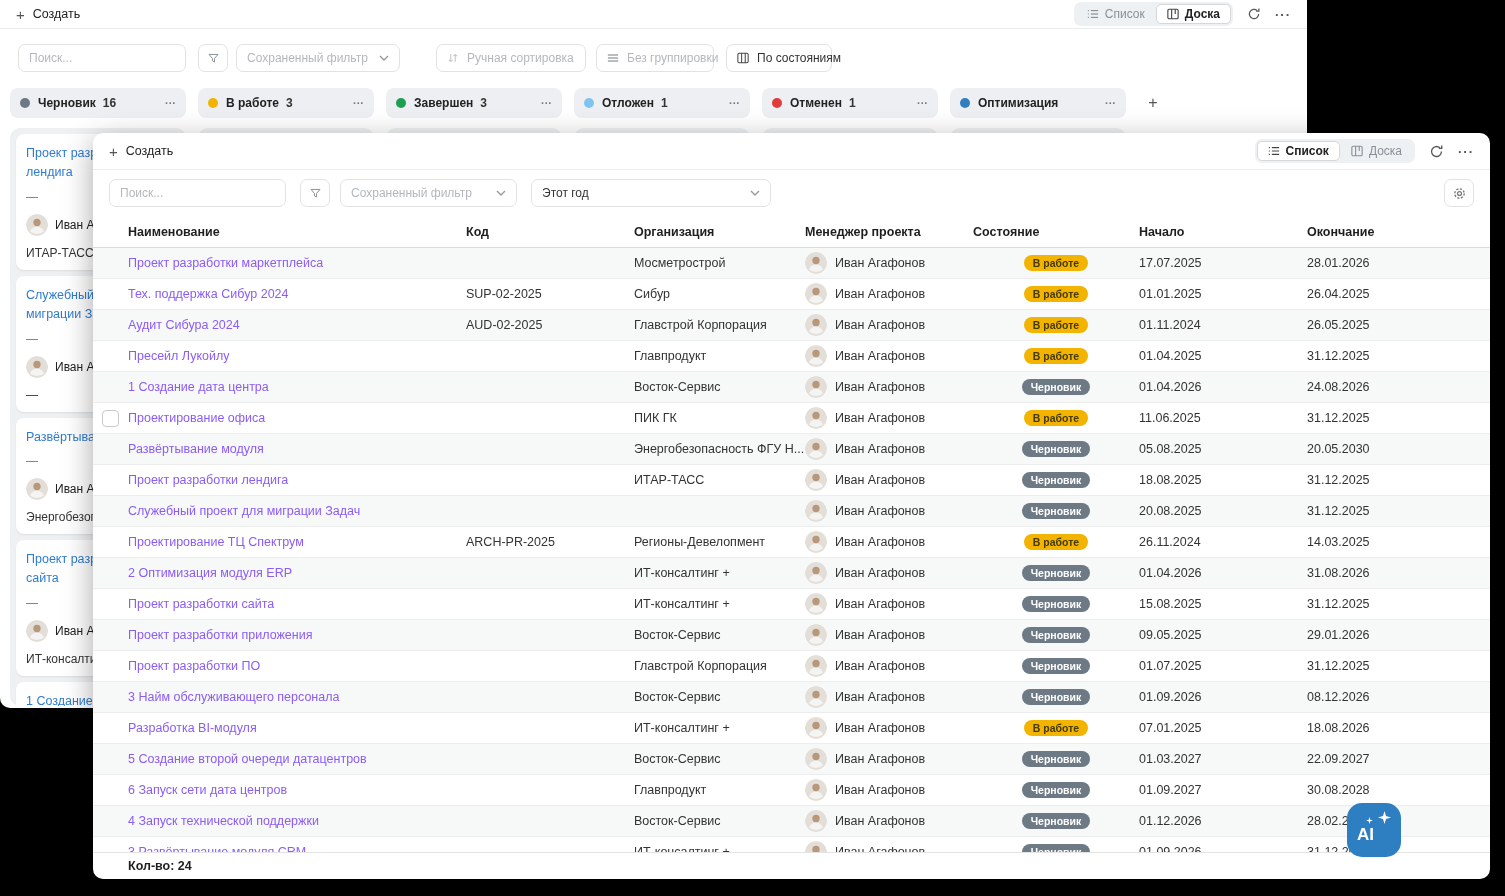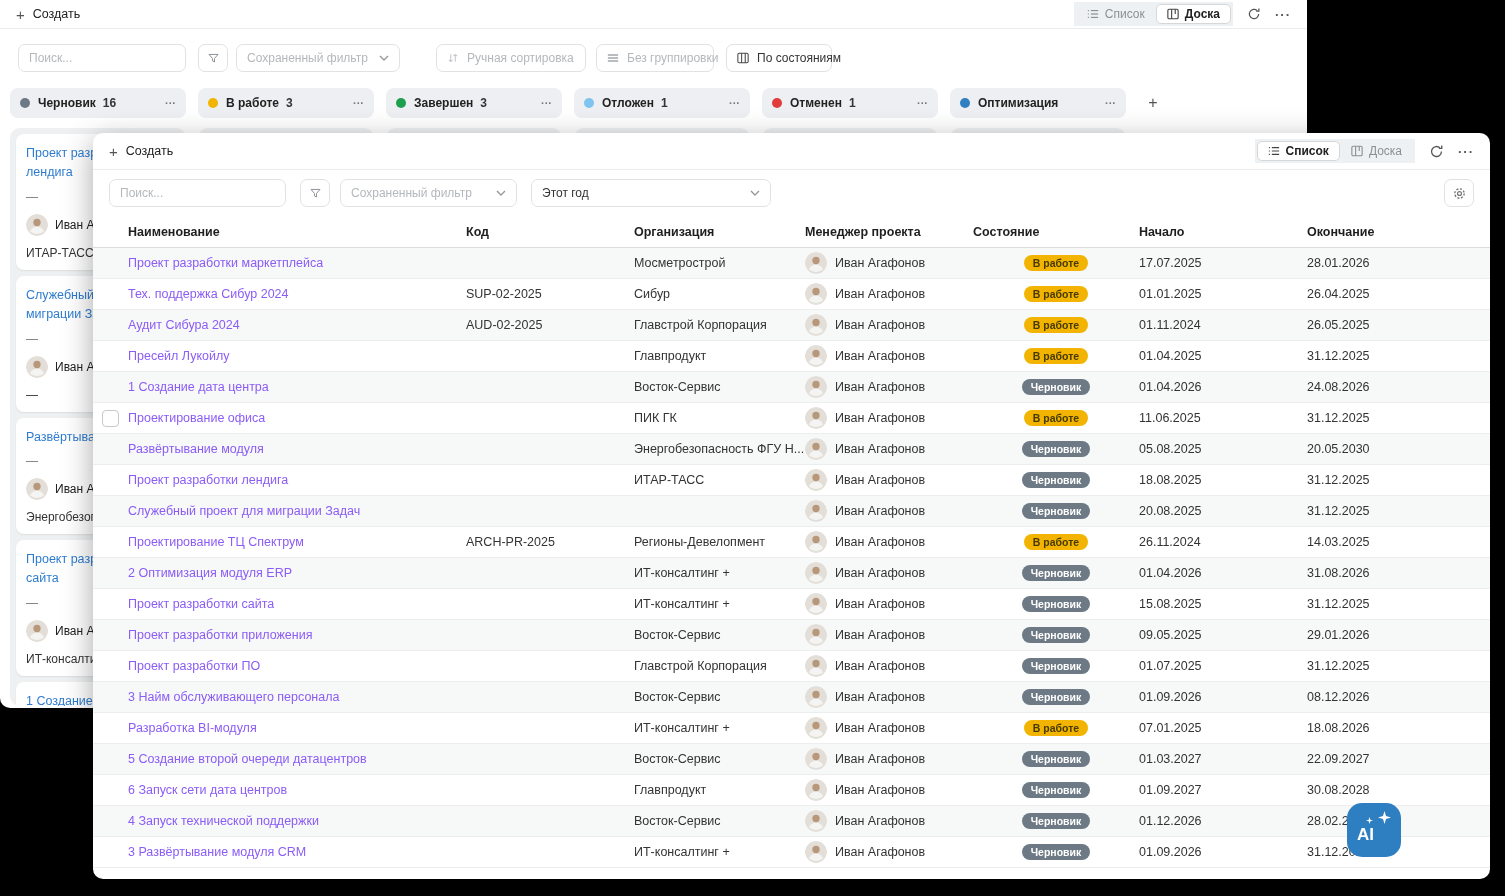--- a/index.html
+++ b/index.html
@@ -8,21 +8,21 @@
   #bg-window{left:0;top:0;width:1307px;height:708px;border-radius:0 0 10px 10px;}
   #fg-window{left:93px;top:133px;width:1397px;height:746px;border-radius:10px;
     box-shadow:0 8px 30px rgba(0,0,0,.35);display:flex;flex-direction:column;z-index:2;}
   
   .toolbar{display:flex;align-items:center;border-bottom:1px solid #ececec;flex:none;}
   #bg-toolbar{height:28px;padding:0 16px;}
   #fg-toolbar{height:36px;padding:0 16px;}
   .create-btn{display:flex;align-items:center;gap:8px;cursor:pointer;color:#222;font-size:12.5px;}
   .plus-glyph{color:#555;font-size:15px;line-height:1;}
   .tb-right{margin-left:auto;display:flex;align-items:center;gap:14px;}
-  .seg{display:flex;align-items:center;background:#eef1f4;border-radius:0;padding:2px;}
+  .seg{display:flex;align-items:center;background:#eef1f4;border-radius:7px;padding:2px;}
   .seg-item{display:flex;align-items:center;gap:6px;padding:2px 10px;font-size:12px;color:#8a9096;
     border-radius:5px;border:1px solid transparent;white-space:nowrap;}
   .seg-item.active{background:#fff;border-color:#d7d7d7;color:#222;font-weight:bold;}
   .icon-btn{display:flex;align-items:center;justify-content:center;color:#666;}
   .more-dots{font-size:13px;color:#555;font-weight:bold;letter-spacing:1px;line-height:1;}
   
   .filter-row{display:flex;align-items:center;flex:none;}
   #bg-filter{padding:15px 16px 8px 18px;}
   #fg-filter{padding:9px 16px 10px 16px;}
   .search-box{height:28px;border:1px solid #e2e2e2;border-radius:7px;padding:0 10px;font-size:12px;
@@ -863,20 +863,23 @@
           </span>
       <span class="mgr">Иван Агафонов</span>
     </div>
     <div class="cell cell-state">
           <span class="badge" style="background: rgb(109, 122, 133); color: rgb(255, 255, 255);">Черновик</span>
         </div>
     <div class="cell cell-start">01.09.2026</div>
     <div class="cell cell-end">31.12.2026</div>
   </div>
 </div>
+  <div id="table-footer">
+    <span>Кол-во: 24</span>
+  </div>
 </div>
 
 <div id="ai-button">
   <span class="ai-label">AI</span>
   <span class="star-big">
     <svg width="13" height="13" viewBox="0 0 14 14">
         <path d="M7 0l1.6 5.4L14 7 8.6 8.6 7 14 5.4 8.6 0 7l5.4-1.6z" fill="#fff"></path>
       </svg>
   </span>
   <span class="star-sm">

